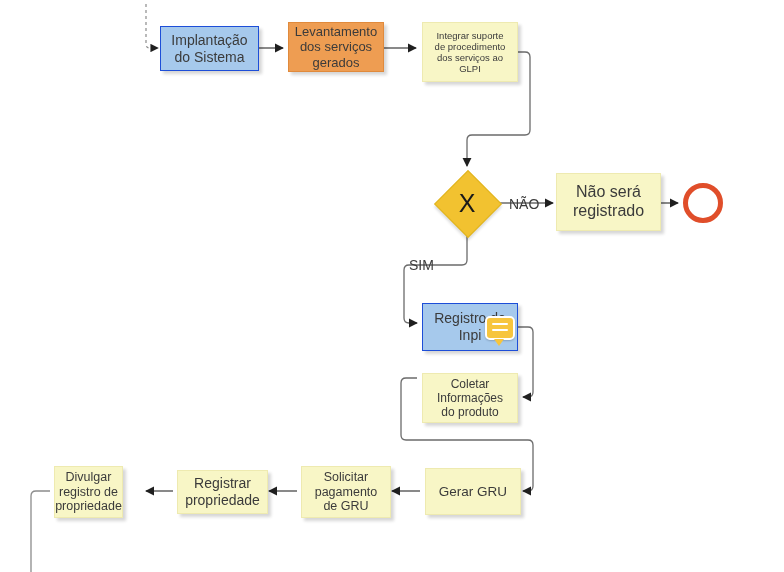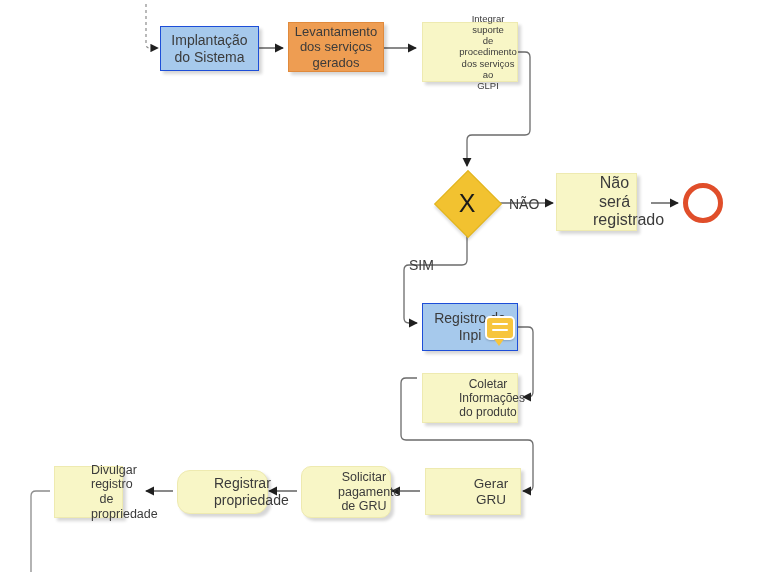--- a/index.html
+++ b/index.html
@@ -48,21 +48,20 @@
     background: #a6c9ec;
     border: 1px solid #1d4ed8;
   }
   .task-orange {
     background: #ee9d52;
     border: 1px solid #e08a3c;
   }
   .task-yellow {
     background: #f8f6c6;
     border: 1px solid #eeeab0;
-    padding-left: 36px;
   }
   .gateway {
     position: absolute;
     width: 46px;
     height: 46px;
     background: #f2c230;
     border: 1px solid #e0b41f;
     transform: rotate(45deg);
     box-shadow: 2px 2px 3px rgba(0,0,0,0.15);
   }
@@ -185,21 +184,21 @@
   </div>
 
 
   <div class="gateway" style="left:444px; top:180px;"></div>
   <div class="gateway-x" style="left:444px; top:180px;">X</div>
 
   <div class="edge-label" style="left:509px; top:196px; font-size:14px;">NÃO</div>
 
   <div class="edge-label" style="left:409px; top:257px; font-size:14px;">SIM</div>
 
-  <div class="node task-yellow" style="left:556px; top:173px; width:81px; height:58px; font-size:16px;">
+  <div class="node task-yellow" style="left:556px; top:173px; width:105px; height:58px; font-size:16px;">
     <span class="lbl">Não será
 registrado</span>
   </div>
 
   <div class="end-event" style="left:683px; top:183px;"></div>
 
   <div class="node task-blue" style="left:422px; top:303px; width:96px; height:48px; font-size:14px;">
     <span class="lbl">Registro do
 Inpi</span>
   </div>
@@ -212,27 +211,27 @@
   <div class="node task-yellow" style="left:422px; top:373px; width:96px; height:50px; font-size:12px;">
     <span class="lbl">Coletar
 Informações
 do produto</span>
   </div>
 
   <div class="node task-yellow" style="left:425px; top:468px; width:96px; height:47px; font-size:13.5px;">
     <span class="lbl">Gerar GRU</span>
   </div>
 
-  <div class="node task-yellow" style="left:301px; top:466px; width:90px; height:52px; font-size:12.5px;border-radius:10px;">
+  <div class="node task-yellow" style="left:301px; top:466px; width:90px; height:52px; font-size:12.5px;">
     <span class="lbl">Solicitar
 pagamento
 de GRU</span>
   </div>
 
-  <div class="node task-yellow" style="left:177px; top:470px; width:91px; height:44px; font-size:14px;border-radius:13px;">
+  <div class="node task-yellow" style="left:177px; top:470px; width:91px; height:44px; font-size:14px;">
     <span class="lbl">Registrar
 propriedade</span>
   </div>
 
   <div class="node task-yellow" style="left:54px; top:466px; width:69px; height:52px; font-size:12.5px;">
     <span class="lbl">Divulgar
 registro de
 propriedade</span>
   </div>
 

